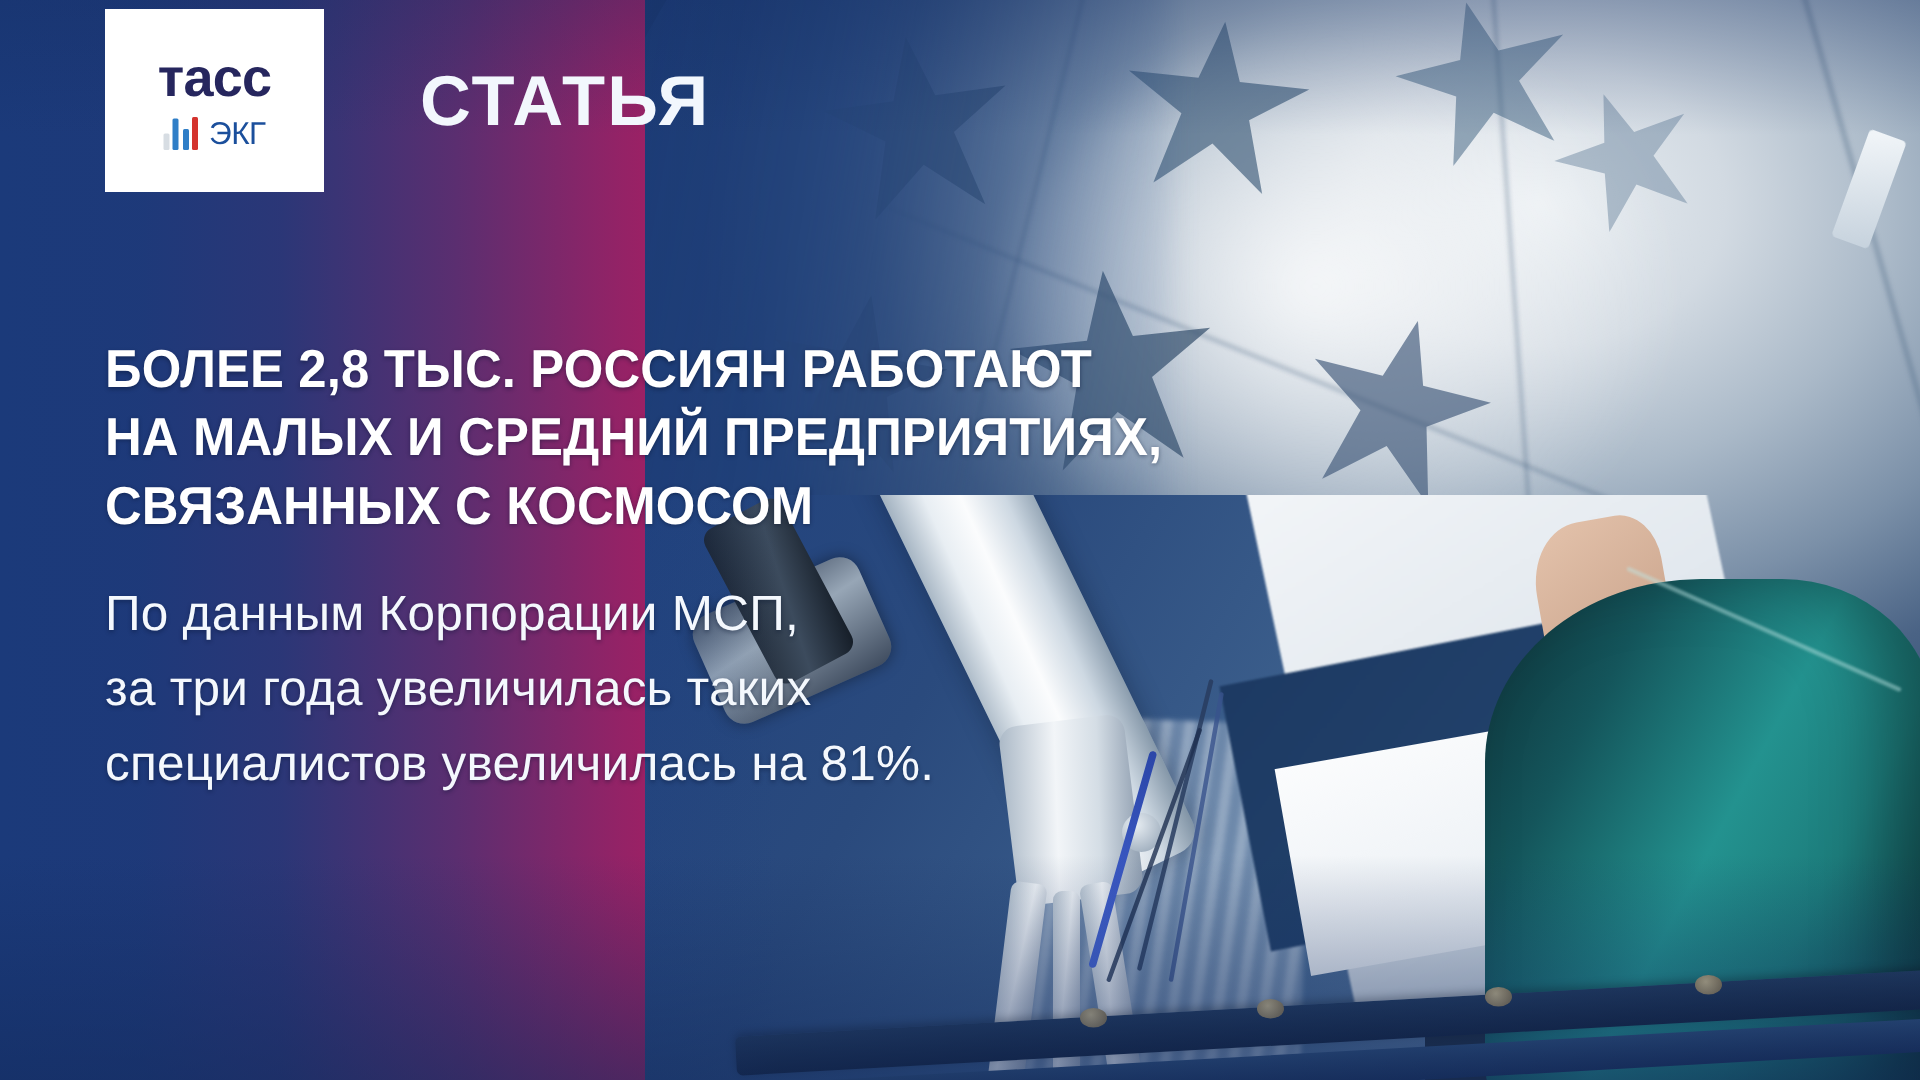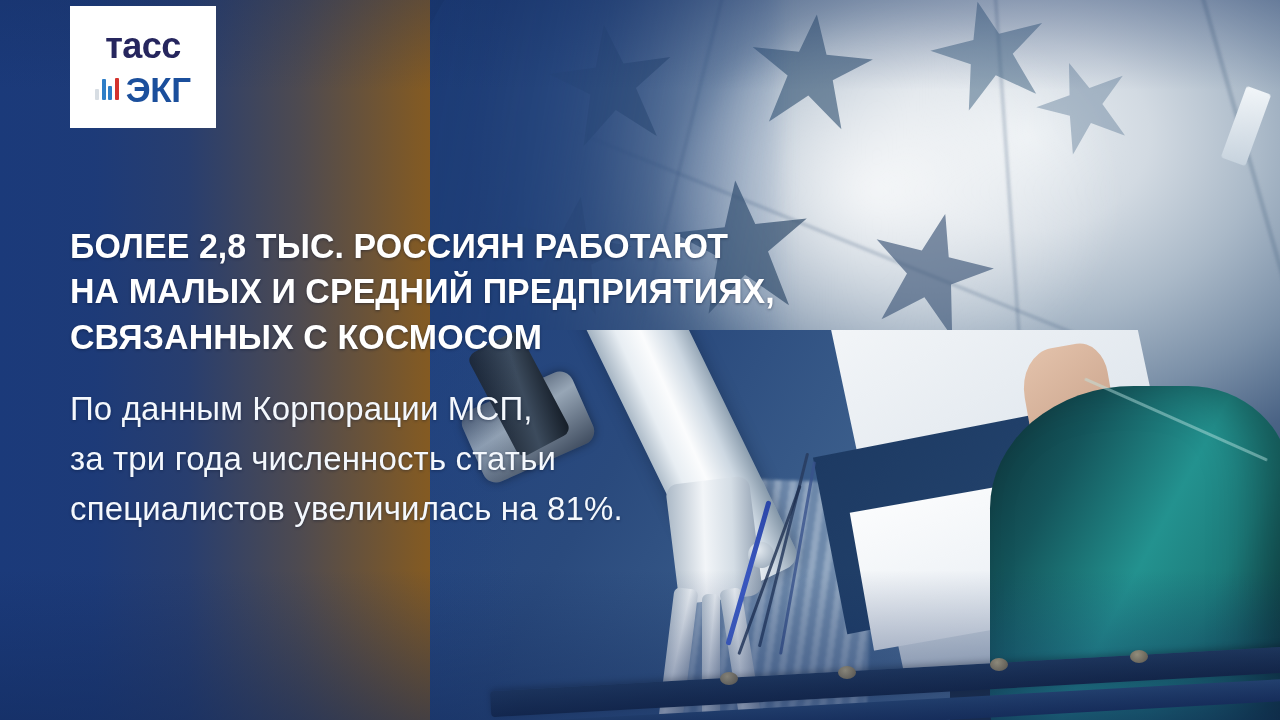--- a/index.html
+++ b/index.html
@@ -6,21 +6,21 @@
   html, body {
     margin: 0;
     padding: 0;
     background: #0d1f45;
   }
   #slide {
     position: relative;
     width: 1280px;
     height: 720px;
     overflow: hidden;
-    background: #a16207;
+    background: #be185d;
     font-family: "Liberation Sans", "DejaVu Sans", sans-serif;
     -webkit-font-smoothing: antialiased;
   }
 
   
   .photo-layer {
     position: absolute;
     inset: 0;
     overflow: hidden;
   }
@@ -335,22 +335,22 @@
     gap: 2.5px;
     height: 22px;
   }
   .logo-bars i { display: block; width: 4px; border-radius: 1px; }
   .logo-bars i:nth-child(1) { height: 11px; background: #d7dde3; }
   .logo-bars i:nth-child(2) { height: 21px; background: #2f7ec7; }
   .logo-bars i:nth-child(3) { height: 14px; background: #2f7ec7; }
   .logo-bars i:nth-child(4) { height: 22px; background: #d4332e; }
   .logo-ekg {
     font-family: "Liberation Sans", "DejaVu Sans", sans-serif;
-    font-weight: 700;
-    font-size: 35px;
+    font-weight: 400;
+    font-size: 21px;
     letter-spacing: -0.3px;
     color: #1b4f9c;
     line-height: 1;
   }
 
   .kicker {
     position: absolute;
     left: 280px; top: 43px;
     font-size: 47px;
     font-weight: 700;
@@ -474,27 +474,28 @@
         <div class="logo-bars">
           <i></i>
             <i></i>
             <i></i>
             <i></i>
         </div>
         <div class="logo-ekg">ЭКГ</div>
       </div>
     </div>
 
+    <div class="kicker">СТАТЬЯ</div>
 
     <div class="headline">
       <span class="hl-line">БОЛЕЕ 2,8 ТЫС. РОССИЯН РАБОТАЮТ</span>
       <span class="hl-line">НА МАЛЫХ И СРЕДНИЙ ПРЕДПРИЯТИЯХ,</span>
       <span class="hl-line">СВЯЗАННЫХ С КОСМОСОМ</span>
     </div>
 
     <div class="body-text">
       <span class="bt-line">По данным Корпорации МСП,</span>
-      <span class="bt-line">за три года численность статьи</span>
+      <span class="bt-line">за три года увеличилась таких</span>
       <span class="bt-line">специалистов увеличилась на 81%.</span>
     </div>
 
   </div>
 </div>
 
 </body></html>

